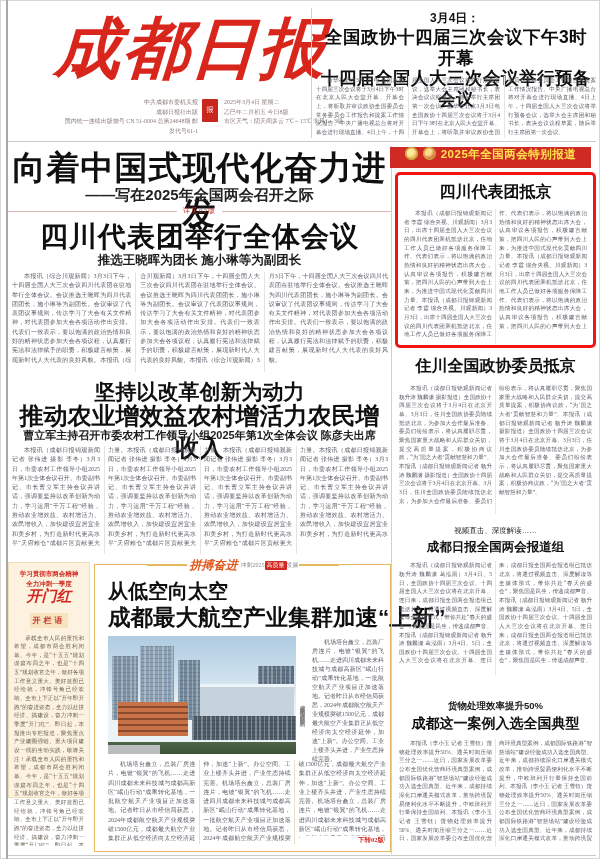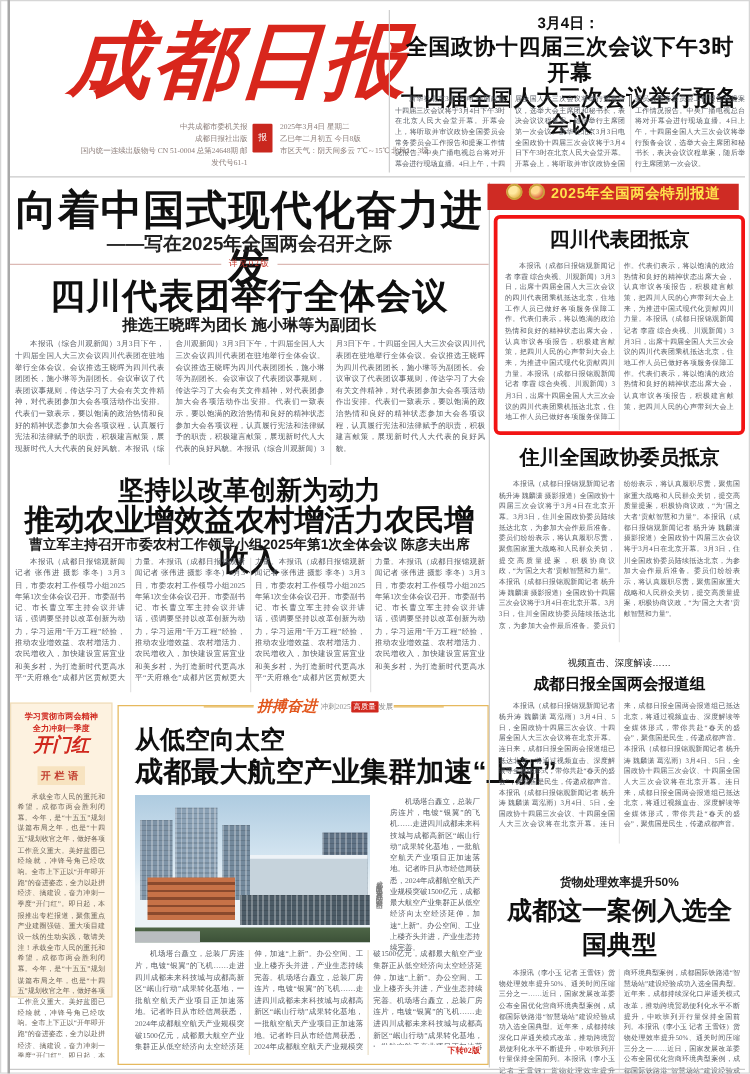--- a/index.html
+++ b/index.html
@@ -66,21 +66,21 @@
     font-family:"Liberation Sans",sans-serif;line-height:1.5;}
   .colbox .s3{font-size:15px;font-weight:bold;font-style:italic;color:#d0281e;text-align:center;
     font-family:"DejaVu Serif",serif;margin-top:-2px;}
   .colbox .lab{margin:7px 16px 6px;padding:2px 0;text-align:center;font-size:8px;font-weight:bold;
     color:#c0392b;letter-spacing:3px;background:#f7e3c0;font-family:"Liberation Sans",sans-serif;}
   .colbox .bd{font-size:5.6px;line-height:1.55;text-align:justify;text-indent:2em;color:#6a6258;
     height:212px;overflow:hidden;}
 
   .avbox{position:absolute;left:94px;top:564px;width:297px;height:288px;
     border:1px solid #e6b95e;box-sizing:border-box;}
-  .av-banner{position:absolute;left:110px;top:557px;width:297px;display:flex;align-items:center;gap:0;
+  .av-banner{position:absolute;left:94px;top:557px;width:297px;display:flex;align-items:center;gap:0;
     justify-content:center;}
   .av-banner .bl{width:40px;height:1px;background:#e6b95e;}
   .av-banner .bm{font-size:12px;font-weight:bold;font-style:italic;color:#e2571d;
     font-family:"DejaVu Serif",serif;background:#fff;padding:0 3px;white-space:nowrap;}
   .av-banner .bs{font-size:6px;color:#8a8a8a;background:#fff;white-space:nowrap;}
   .av-banner .chip{display:inline-block;background:#d0281e;color:#fff;font-size:6px;padding:0 2px;
     border-radius:1px;font-family:"Liberation Sans",sans-serif;}
   .av-t1{position:absolute;left:108px;top:578px;font-family:"Liberation Sans",sans-serif;
     font-weight:bold;font-size:20px;color:#0f0f0f;text-align:center;}
   .av-t2{position:absolute;left:108px;top:602px;font-family:"Liberation Sans",sans-serif;
@@ -121,21 +121,21 @@
   .arrival .bd{height:135px;}
   .cppcc{top:356px;height:164px;padding:0 4px;}
   .cppcc h2{font-size:16px;margin:0 0 7px;}
   .cppcc .bd{height:130px;}
   .team{top:526px;height:168px;padding:0 4px;}
   .team .eyebrow{font-size:7.5px;margin-bottom:3px;}
   .team h2{font-size:12.5px;line-height:1.3;}
   .team .bd{margin-top:6px;height:114px;}
   .cargo{top:700px;height:152px;padding:0 4px;}
   .cargo .eyebrow{font-size:9.5px;font-weight:bold;margin-bottom:2px;}
-  .cargo h2{font-size:20px;}
+  .cargo h2{font-size:14px;}
   .cargo .bd{margin-top:6px;height:108px;}
 </style>
 </head>
 <body>
 
 <div class="page">
   <div class="edge-left"></div>
 
   <div class="masthead">成都日报</div>
   <div class="pubinfo">

